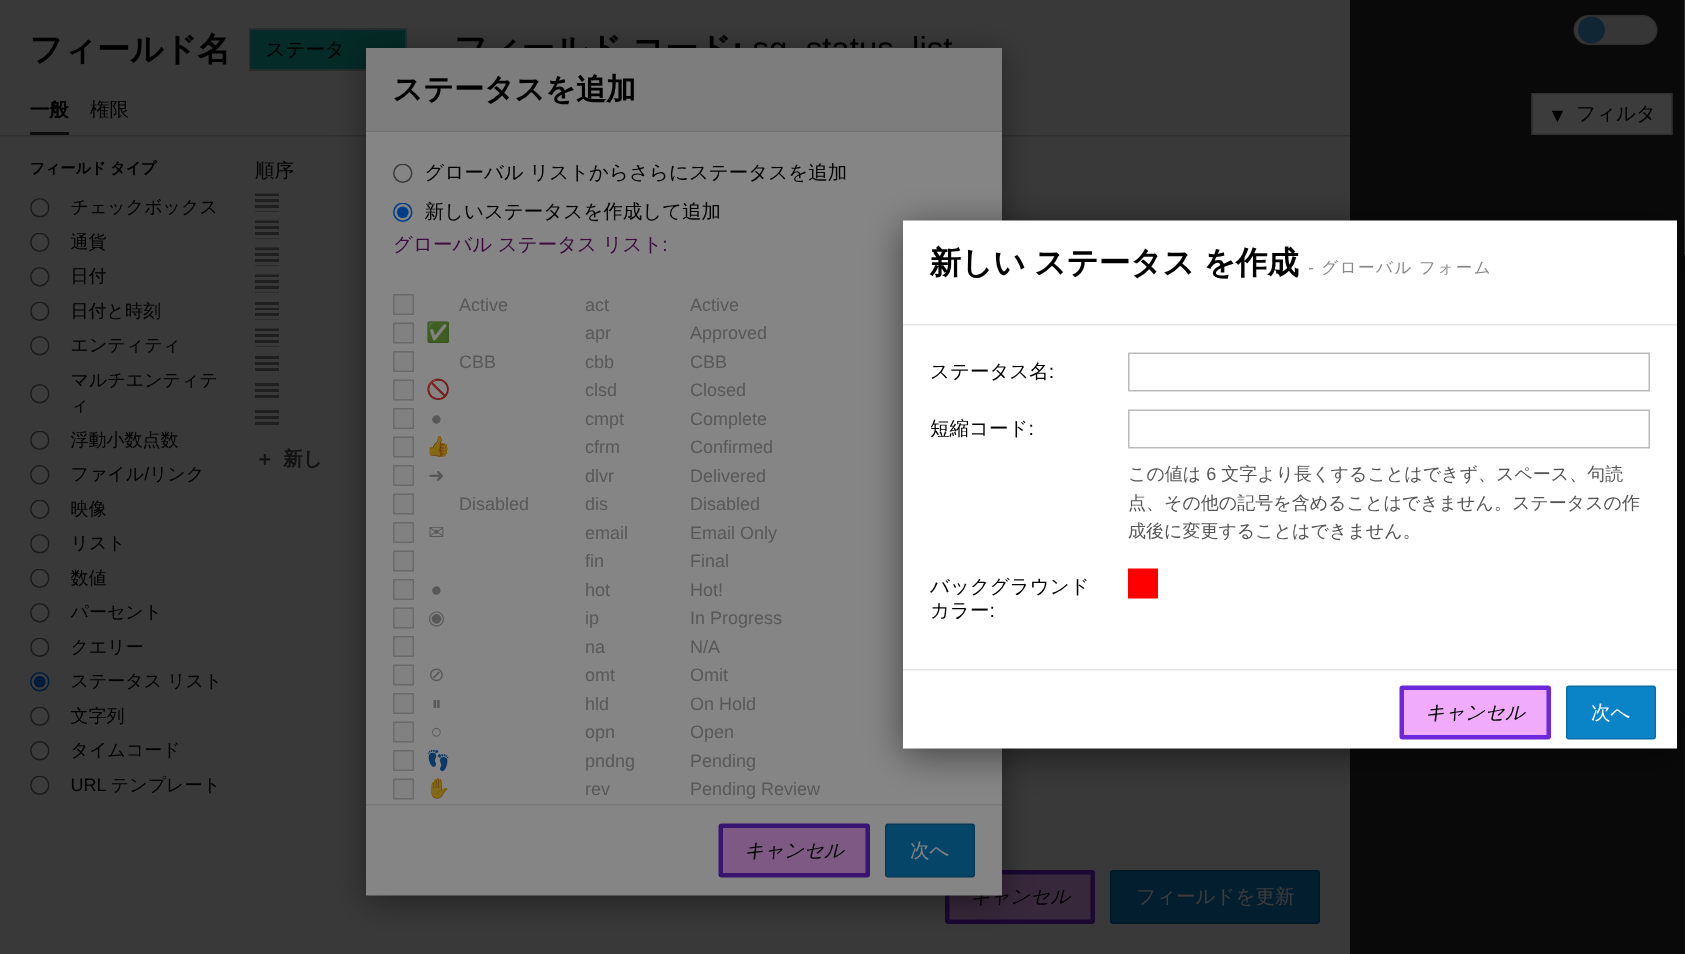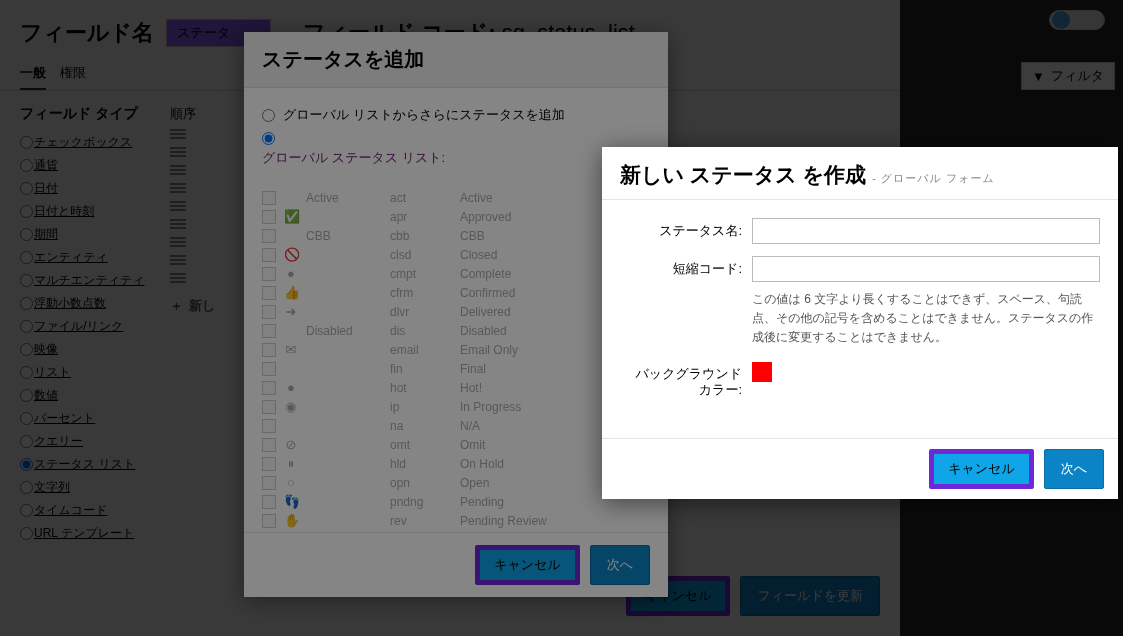--- a/index.html
+++ b/index.html
@@ -2,39 +2,39 @@
 <html><head>
 <meta charset="utf-8">
 <style>
   * { box-sizing: border-box; margin: 0; padding: 0; font-family: "Hiragino Kaku Gothic Pro", "Meiryo", sans-serif; }
   body { width: 1123px; height: 636px; overflow: hidden; background: #2a2a2a; position: relative; font-size: 13px; }
 
   
   .bg-page { position: absolute; left: 0; top: 0; width: 900px; height: 636px; background: #f4f4f4; }
   .bg-header { padding: 18px 20px 10px 20px; display: flex; align-items: center; gap: 12px; }
   .bg-header h1 { font-size: 22px; font-weight: bold; }
-  .bg-dropdown { border: 1px solid #bbb; background: #8b5cf6; padding: 4px 40px 4px 10px; font-size: 13px; }
+  .bg-dropdown { border: 1px solid #bbb; background: #14b8a6; padding: 4px 40px 4px 10px; font-size: 13px; }
   .bg-code-label { font-size: 22px; margin-left: 20px; }
   .bg-tabs { padding: 0 20px; border-bottom: 1px solid #ccc; display: flex; gap: 14px; font-size: 13px; }
   .bg-tabs span { padding: 6px 0; }
   .bg-tabs .active { font-weight: bold; border-bottom: 2px solid #333; }
   .bg-body { display: flex; }
   .bg-sidebar { width: 160px; padding: 14px 10px 10px 20px; }
-  .bg-sidebar h3 { font-size: 14px; font-weight: bold; margin-bottom: 8px; }
-  .ft-item { display: flex; align-items: center; gap: 1px; padding: 3px 0; font-size: 12px; text-decoration: underline; }
+  .bg-sidebar h3 { font-size: 10px; font-weight: bold; margin-bottom: 8px; }
+  .ft-item { display: flex; align-items: center; gap: 14px; padding: 3px 0; font-size: 12px; }
   .ft-item input { margin: 0; }
   .bg-main { flex: 1; padding: 14px 10px; }
   .bg-main-head { display: flex; gap: 70px; font-size: 13px; margin-bottom: 6px; }
   .drag-col { display: flex; flex-direction: column; gap: 6px; margin-top: 4px; }
   .drag-handle { width: 16px; height: 12px; background: repeating-linear-gradient(#888,#888 2px,transparent 2px,transparent 4px); }
   .add-new { display:flex; align-items:center; gap:6px; font-weight:bold; margin-top:12px; color:#555;}
 
   
   .bg-footer { position: absolute; right: 20px; bottom: 20px; display: flex; gap: 10px; }
-  .btn-grey { background: #0ea5e9; border: 5px solid #6d28d9; padding: 6px 14px; border-radius: 2px; font-size: 13px; cursor: pointer; }
+  .btn-grey { background: #f0abfc; border: 3px solid #6d28d9; padding: 6px 14px; border-radius: 2px; font-size: 13px; cursor: pointer; font-style: italic; }
   .btn-blue { background: #0a84c7; color: #fff; border: 1px solid #0a6ea4; padding: 6px 16px; border-radius: 2px; font-size: 13px; cursor: pointer; }
 
   
   .dark-filter { position:absolute; right:8px; top:62px; background:#fff; border:1px solid #ccc; padding:4px 10px; display:flex; align-items:center; gap:6px; font-size:13px; }
   .dark-toggle { position:absolute; right:18px; top:10px; width:56px; height:20px; border-radius:10px; background:#e8e8e8; border:1px solid #ccc; display:flex; align-items:center;}
   .dark-toggle .knob { width:18px; height:18px; background:#4aa3e0; border-radius:50%; margin-left:2px;}
 
   
   .dim1 { position: absolute; left:0; top:0; width:1123px; height:636px; background: rgba(0,0,0,0.55); }
 
@@ -50,26 +50,26 @@
   .grow { display:grid; grid-template-columns: 22px 22px 84px 70px 1fr; align-items:center; height:19px; font-size:12px; color:#aaa;}
   .grow .chk { width:14px; height:14px; border:1px solid #ccc; background:#f7f7f7;}
   .grow .ico { width:14px; text-align:center; font-size:13px;}
   .dlg2-footer { padding:12px 18px; display:flex; justify-content:flex-end; gap:10px; border-top:1px solid #e5e5e5;}
 
   
   .dim2 { position:absolute; left:0; top:0; width:1123px; height:636px; background: rgba(0,0,0,0.48); }
 
   
   .dlg3 { position:absolute; left:602px; top:147px; width:516px; height:352px; background:#fff; box-shadow:0 4px 24px rgba(0,0,0,0.5); display:flex; flex-direction:column;}
-  .dlg3-title { padding:14px 18px 10px 18px; border-bottom:1px solid #e5e5e5; display:flex; align-items:baseline; gap:6px;}
+  .dlg3-title { padding:14px 18px 27px 18px; border-bottom:1px solid #e5e5e5; display:flex; align-items:baseline; gap:6px;}
   .dlg3-title h2 { font-size:21px; font-weight:bold;}
   .dlg3-title .sub { font-size:11px; color:#888; letter-spacing:1px;}
   .dlg3-body { flex:1; padding:18px 18px;}
   .form-row { display:flex; align-items:flex-start; margin-bottom:12px; gap:10px;}
-  .form-row label { width:122px; text-align:right; font-size:13px; padding-top:4px;}
+  .form-row label { width:122px; font-size:13px; padding-top:4px;}
   .form-row input[type=text] { flex:1; border:1px solid #bbb; padding:4px 6px; font-size:13px; height:26px;}
   .help { font-size:12px; color:#555; line-height:1.6; margin-left:132px; margin-top:-4px; margin-bottom:14px;}
   .icon-swatch { width:22px; height:22px; border:1px solid #ccc; display:flex; align-items:center; justify-content:center; font-size:14px;}
   .color-swatch { width:20px; height:20px; }
   .dlg3-footer { padding:10px 14px; display:flex; justify-content:flex-end; gap:10px; border-top:1px solid #e5e5e5;}
 
 </style>
 </head>
 <body>
 
@@ -95,24 +95,20 @@
             <input type="radio" name="ft" style="">
             <span>通貨</span>
           </div>
           <div class="ft-item">
             <input type="radio" name="ft" style="">
             <span>日付</span>
           </div>
           <div class="ft-item">
             <input type="radio" name="ft" style="">
             <span>日付と時刻</span>
-          </div>
-          <div class="ft-item">
-            <input type="radio" name="ft" style="">
-            <span>期間</span>
           </div>
           <div class="ft-item">
             <input type="radio" name="ft" style="">
             <span>エンティティ</span>
           </div>
           <div class="ft-item">
             <input type="radio" name="ft" style="">
             <span>マルチエンティティ</span>
           </div>
           <div class="ft-item">
@@ -200,20 +196,21 @@
 
 <div class="dlg2">
   <div class="dlg2-title">ステータスを追加</div>
   <div class="dlg2-body">
     <div class="radio-row">
       <input type="radio" name="mode" style="">
       <span>グローバル リストからさらにステータスを追加</span>
     </div>
     <div class="radio-row">
       <input type="radio" name="mode" checked="" style="">
+      <span>新しいステータスを作成して追加</span>
     </div>
     <div class="glist-label">グローバル ステータス リスト:</div>
     <div class="glist" id="glist">
         <div class="grow">
           <span class="chk"></span>
           <span class="ico"></span>
           <span>Active</span>
           <span>act</span>
           <span>Active</span>
         </div>

